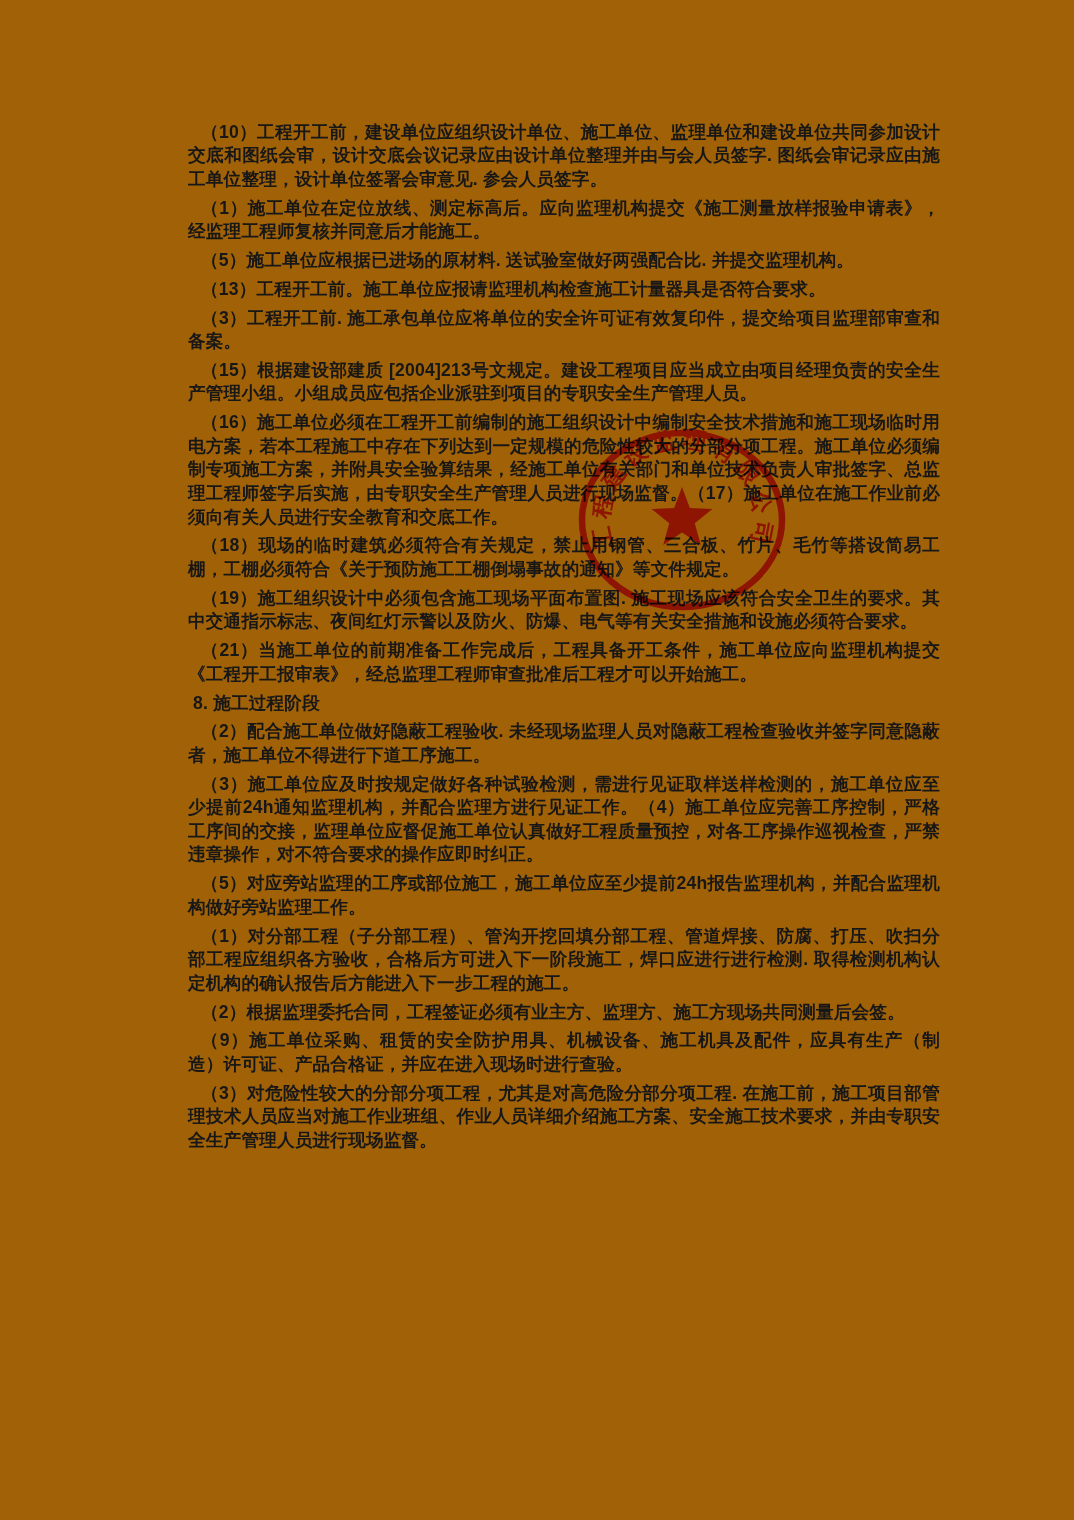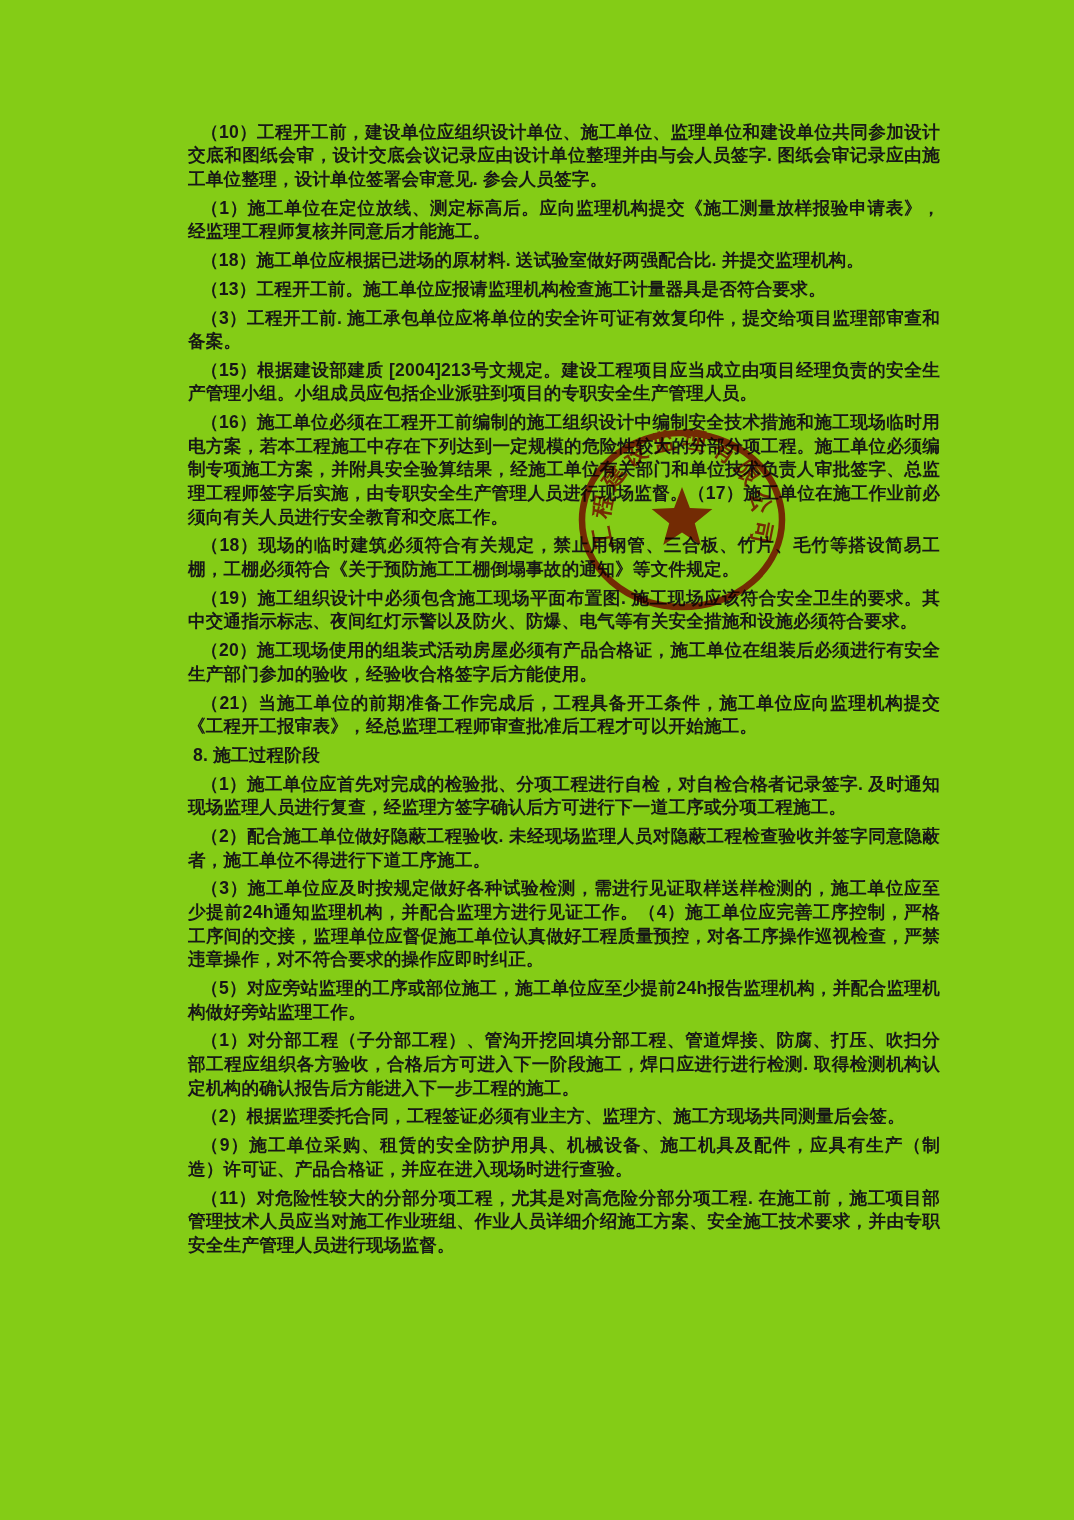--- a/index.html
+++ b/index.html
@@ -1,20 +1,20 @@
 <!DOCTYPE html>
 <html lang="zh"><head>
 <meta charset="utf-8">
 <style>
   html, body { margin: 0; padding: 0; background: #ffffff; }
   .page {
     position: relative;
     width: 1074px;
     height: 1520px;
-    background: #84cc16;
+    background: #a16207;
     overflow: hidden;
     font-family: "Liberation Sans", sans-serif;
   }
   .content {
     position: absolute;
     left: 188px;
     top: 118px;
     width: 752px;
     color: #171717;
   }
@@ -49,42 +49,40 @@
 </style>
 </head>
 <body>
 
 <div class="page">
 
   <div class="content">
     <div>
         <p class="para">（10）工程开工前，建设单位应组织设计单位、施工单位、监理单位和建设单位共同参加设计交底和图纸会审，设计交底会议记录应由设计单位整理并由与会人员签字. 图纸会审记录应由施工单位整理，设计单位签署会审意见. 参会人员签字。</p>
         <p class="para">（1）施工单位在定位放线、测定标高后。应向监理机构提交《施工测量放样报验申请表》，经监理工程师复核并同意后才能施工。</p>
-        <p class="para">（18）施工单位应根据已进场的原材料. 送试验室做好两强配合比. 并提交监理机构。</p>
+        <p class="para">（5）施工单位应根据已进场的原材料. 送试验室做好两强配合比. 并提交监理机构。</p>
         <p class="para">（13）工程开工前。施工单位应报请监理机构检查施工计量器具是否符合要求。</p>
         <p class="para">（3）工程开工前. 施工承包单位应将单位的安全许可证有效复印件，提交给项目监理部审查和备案。</p>
         <p class="para">（15）根据建设部建质 [2004]213号文规定。建设工程项目应当成立由项目经理负责的安全生产管理小组。小组成员应包括企业派驻到项目的专职安全生产管理人员。</p>
         <p class="para">（16）施工单位必须在工程开工前编制的施工组织设计中编制安全技术措施和施工现场临时用电方案，若本工程施工中存在下列达到一定规模的危险性较大的分部分项工程。施工单位必须编制专项施工方案，并附具安全验算结果，经施工单位有关部门和单位技术负责人审批签字、总监理工程师签字后实施，由专职安全生产管理人员进行现场监督。（17）施工单位在施工作业前必须向有关人员进行安全教育和交底工作。</p>
         <p class="para">（18）现场的临时建筑必须符合有关规定，禁止用钢管、三合板、竹片、毛竹等搭设简易工棚，工棚必须符合《关于预防施工工棚倒塌事故的通知》等文件规定。</p>
         <p class="para">（19）施工组织设计中必须包含施工现场平面布置图. 施工现场应该符合安全卫生的要求。其中交通指示标志、夜间红灯示警以及防火、防爆、电气等有关安全措施和设施必须符合要求。</p>
-        <p class="para">（20）施工现场使用的组装式活动房屋必须有产品合格证，施工单位在组装后必须进行有安全生产部门参加的验收，经验收合格签字后方能使用。</p>
         <p class="para">（21）当施工单位的前期准备工作完成后，工程具备开工条件，施工单位应向监理机构提交《工程开工报审表》，经总监理工程师审查批准后工程才可以开始施工。</p>
       </div>
 
     <p class="para heading">8. 施工过程阶段</p>
 
     <div>
-        <p class="para">（1）施工单位应首先对完成的检验批、分项工程进行自检，对自检合格者记录签字. 及时通知现场监理人员进行复查，经监理方签字确认后方可进行下一道工序或分项工程施工。</p>
         <p class="para">（2）配合施工单位做好隐蔽工程验收. 未经现场监理人员对隐蔽工程检查验收并签字同意隐蔽者，施工单位不得进行下道工序施工。</p>
         <p class="para">（3）施工单位应及时按规定做好各种试验检测，需进行见证取样送样检测的，施工单位应至少提前24h通知监理机构，并配合监理方进行见证工作。（4）施工单位应完善工序控制，严格工序间的交接，监理单位应督促施工单位认真做好工程质量预控，对各工序操作巡视检查，严禁违章操作，对不符合要求的操作应即时纠正。</p>
         <p class="para">（5）对应旁站监理的工序或部位施工，施工单位应至少提前24h报告监理机构，并配合监理机构做好旁站监理工作。</p>
         <p class="para">（1）对分部工程（子分部工程）、管沟开挖回填分部工程、管道焊接、防腐、打压、吹扫分部工程应组织各方验收，合格后方可进入下一阶段施工，焊口应进行进行检测. 取得检测机构认定机构的确认报告后方能进入下一步工程的施工。</p>
         <p class="para">（2）根据监理委托合同，工程签证必须有业主方、监理方、施工方现场共同测量后会签。</p>
         <p class="para">（9）施工单位采购、租赁的安全防护用具、机械设备、施工机具及配件，应具有生产（制造）许可证、产品合格证，并应在进入现场时进行查验。</p>
-        <p class="para">（11）对危险性较大的分部分项工程，尤其是对高危险分部分项工程. 在施工前，施工项目部管理技术人员应当对施工作业班组、作业人员详细介绍施工方案、安全施工技术要求，并由专职安全生产管理人员进行现场监督。</p>
+        <p class="para">（3）对危险性较大的分部分项工程，尤其是对高危险分部分项工程. 在施工前，施工项目部管理技术人员应当对施工作业班组、作业人员详细介绍施工方案、安全施工技术要求，并由专职安全生产管理人员进行现场监督。</p>
       </div>
   </div>
 
   <svg class="seal" viewBox="0 0 230 212" aria-hidden="true">
     <ellipse cx="112" cy="102" rx="100" ry="87" fill="none" stroke="#dd2318" stroke-width="6.5"></ellipse>
     <polygon fill="#dd2318" points="112,69 119.9,90.1 142.4,91.1 124.8,105.2 130.8,126.9 112,114.5 93.2,126.9 99.2,105.2 81.6,91.1 104.1,90.1"></polygon>
     <path id="sealArc" d="M45.9,132.9 A73,73 0 1 1 178.2,132.9" fill="none" stroke="none"></path>
     <text class="ring-text" fill="#dd2318">
       <textPath href="#sealArc" startOffset="4" textLength="285" lengthAdjust="spacing">工程建设监理有限公司</textPath>
     </text>

